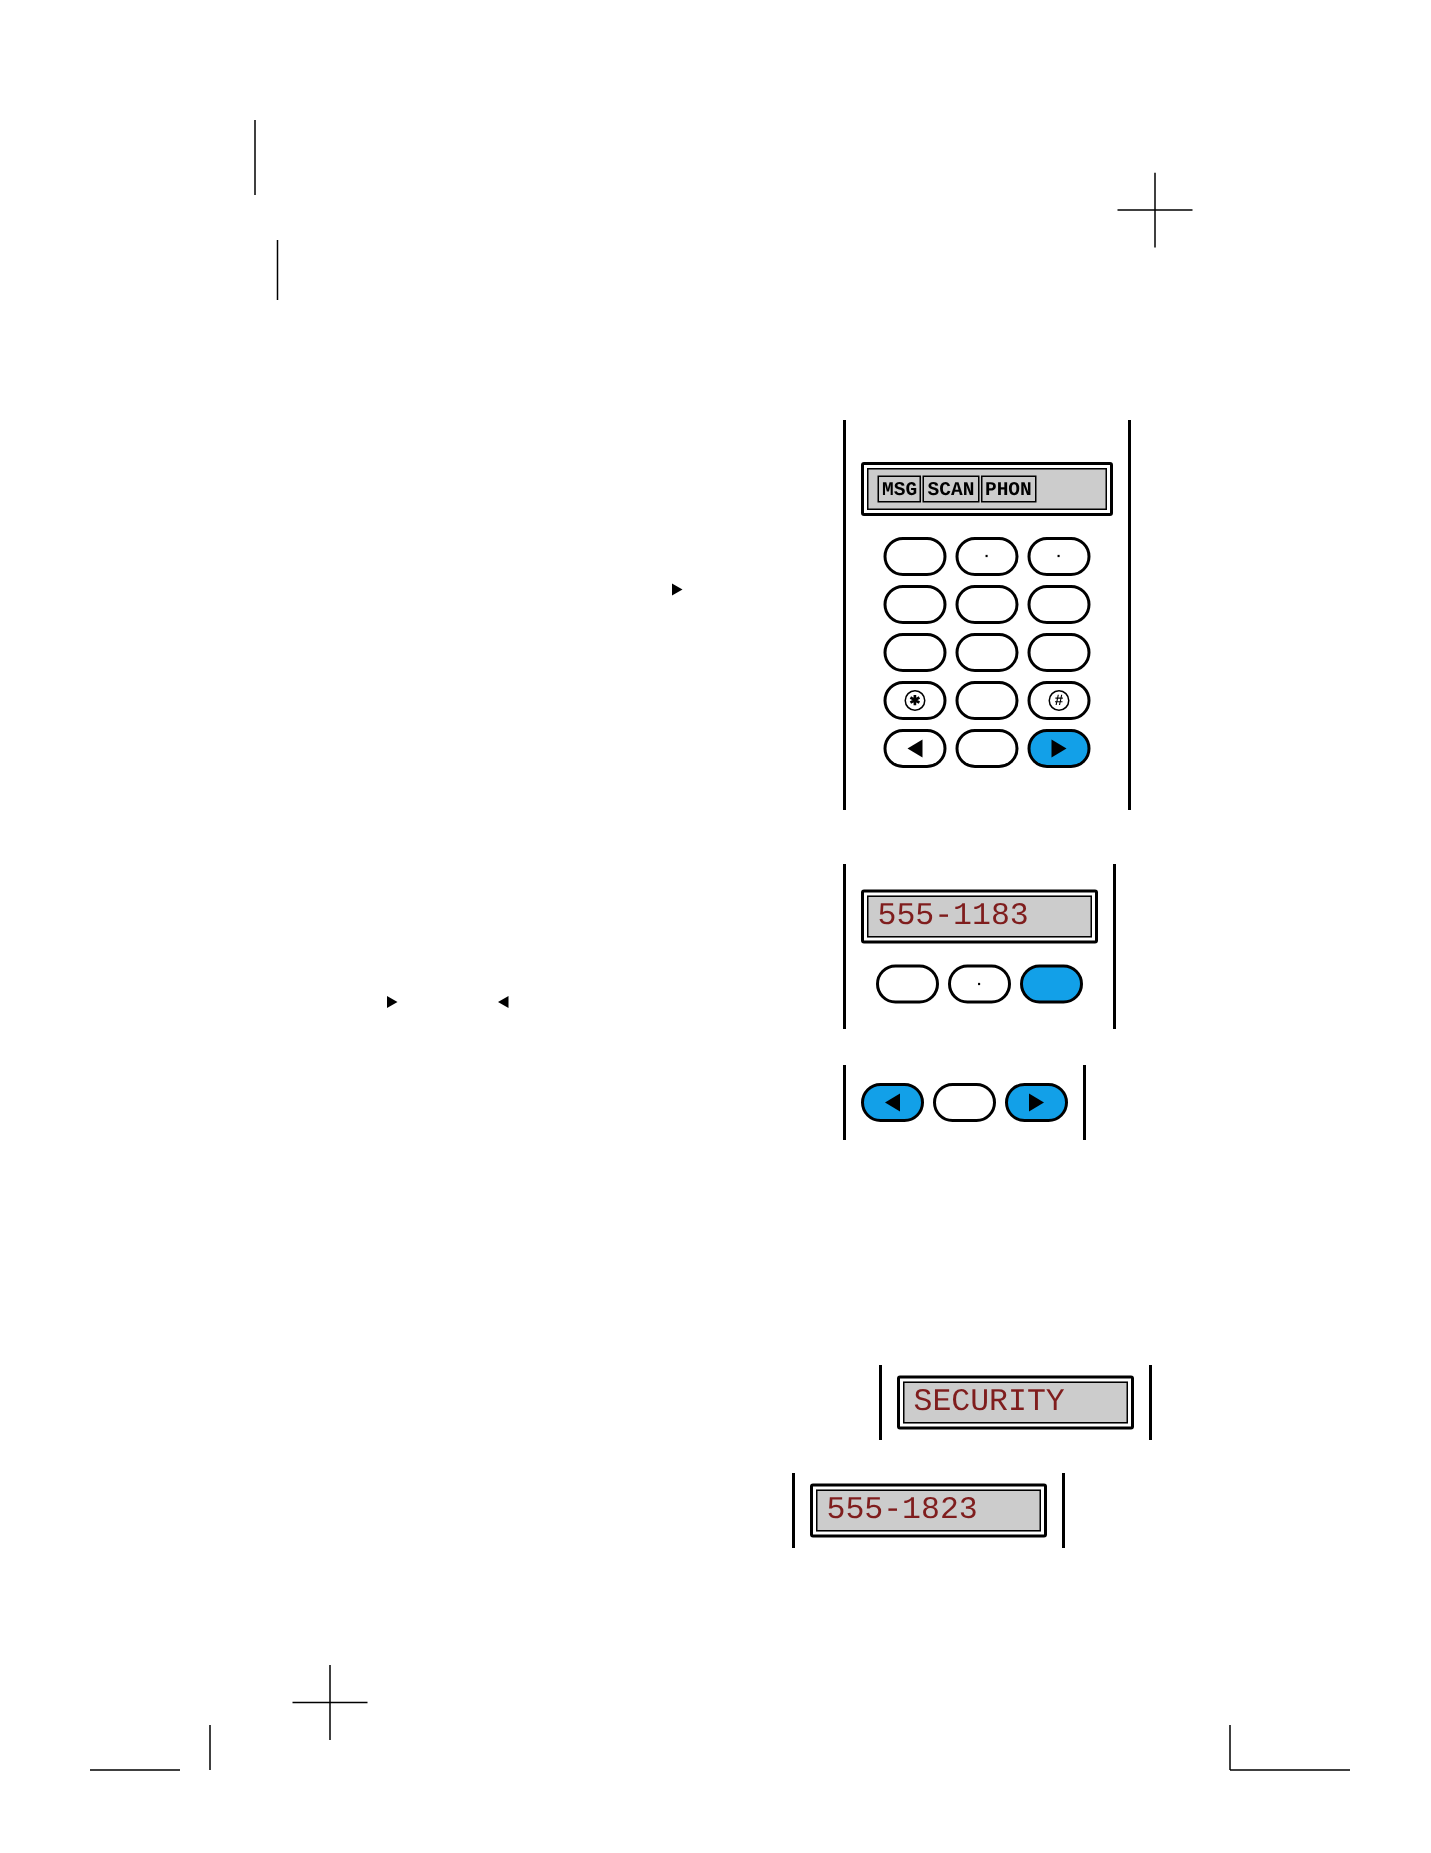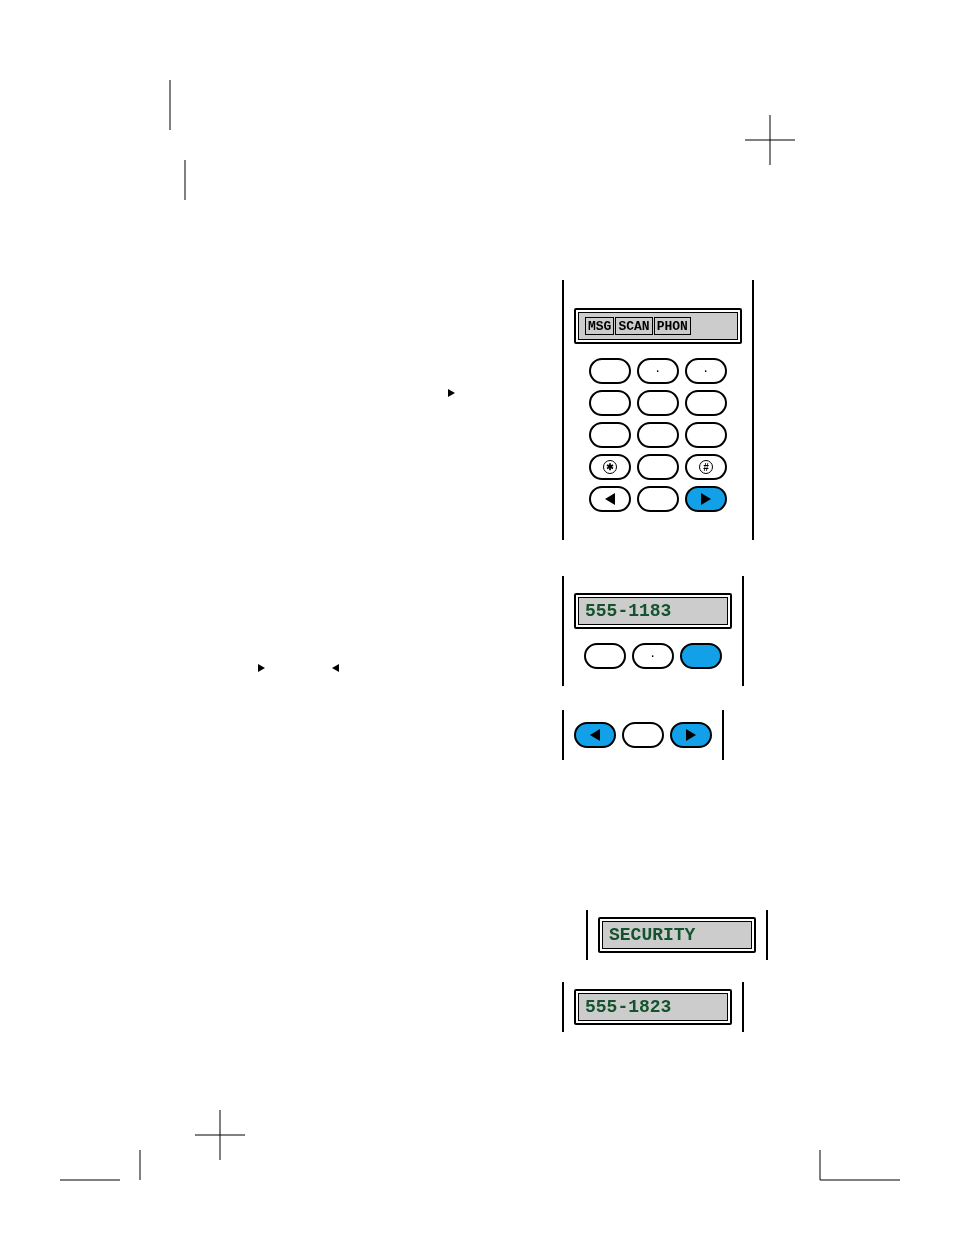--- a/index.html
+++ b/index.html
@@ -10,21 +10,21 @@
   .crop { position: absolute; stroke: #000; stroke-width: 1; }
   
   
   .panel { position: absolute; display: flex; align-items: center; }
   .left-bar, .right-bar { width: 2px; background: #000; }
   .panel-content { display: flex; flex-direction: column; align-items: center; padding: 0 10px; }
 
   
   .lcd-outer { border: 2px solid #000; border-radius: 2px; padding: 2px; background: #fff; }
   .lcd-inner { border: 1px solid #000; background: #ccc; padding: 3px 6px; min-width: 150px; height: 28px; display: flex; align-items: center; gap: 1px; }
-  .lcd-text { font-family: "Courier New", monospace; font-size: 18px; letter-spacing: 0px; color: #14532d; font-weight: bold; white-space: nowrap; }
+  .lcd-text { font-family: "Courier New", monospace; font-size: 21px; letter-spacing: 0px; color: #7f1d1d; font-weight: normal; white-space: nowrap; }
   .lcd-box { border: 1px solid #000; padding: 0 2px; font-family: "Courier New", monospace; font-size: 13px; font-weight: bold; display: inline-flex; align-items: center; height: 18px; }
 
   
   .keypad { display: flex; flex-direction: column; gap: 6px; align-items: center; margin-top: 14px; }
   .keyrow { display: flex; gap: 6px; }
   .key {
     width: 42px; height: 26px; border: 2px solid #000; border-radius: 13px;
     background: #fff; display: flex; align-items: center; justify-content: center;
     font-size: 14px; font-weight: bold;
   }
@@ -168,21 +168,21 @@
     <div class="panel-content" style="padding-top:6px; padding-bottom:6px;">
       <div class="lcd-outer">
         <div class="lcd-inner">
             <span class="lcd-text">SECURITY</span>
           </div>
       </div>
     </div>
     <div class="right-bar" style="height:50px;"></div>
   </div>
 
-  <div class="panel" style="left:562px; top:982px;">
+  <div class="panel" style="left:528px; top:982px;">
     <div class="left-bar" style="height:50px;"></div>
     <div class="panel-content" style="padding-top:6px; padding-bottom:6px;">
       <div class="lcd-outer">
         <div class="lcd-inner">
             <span class="lcd-text">555-1823</span>
           </div>
       </div>
     </div>
     <div class="right-bar" style="height:50px;"></div>
   </div>

